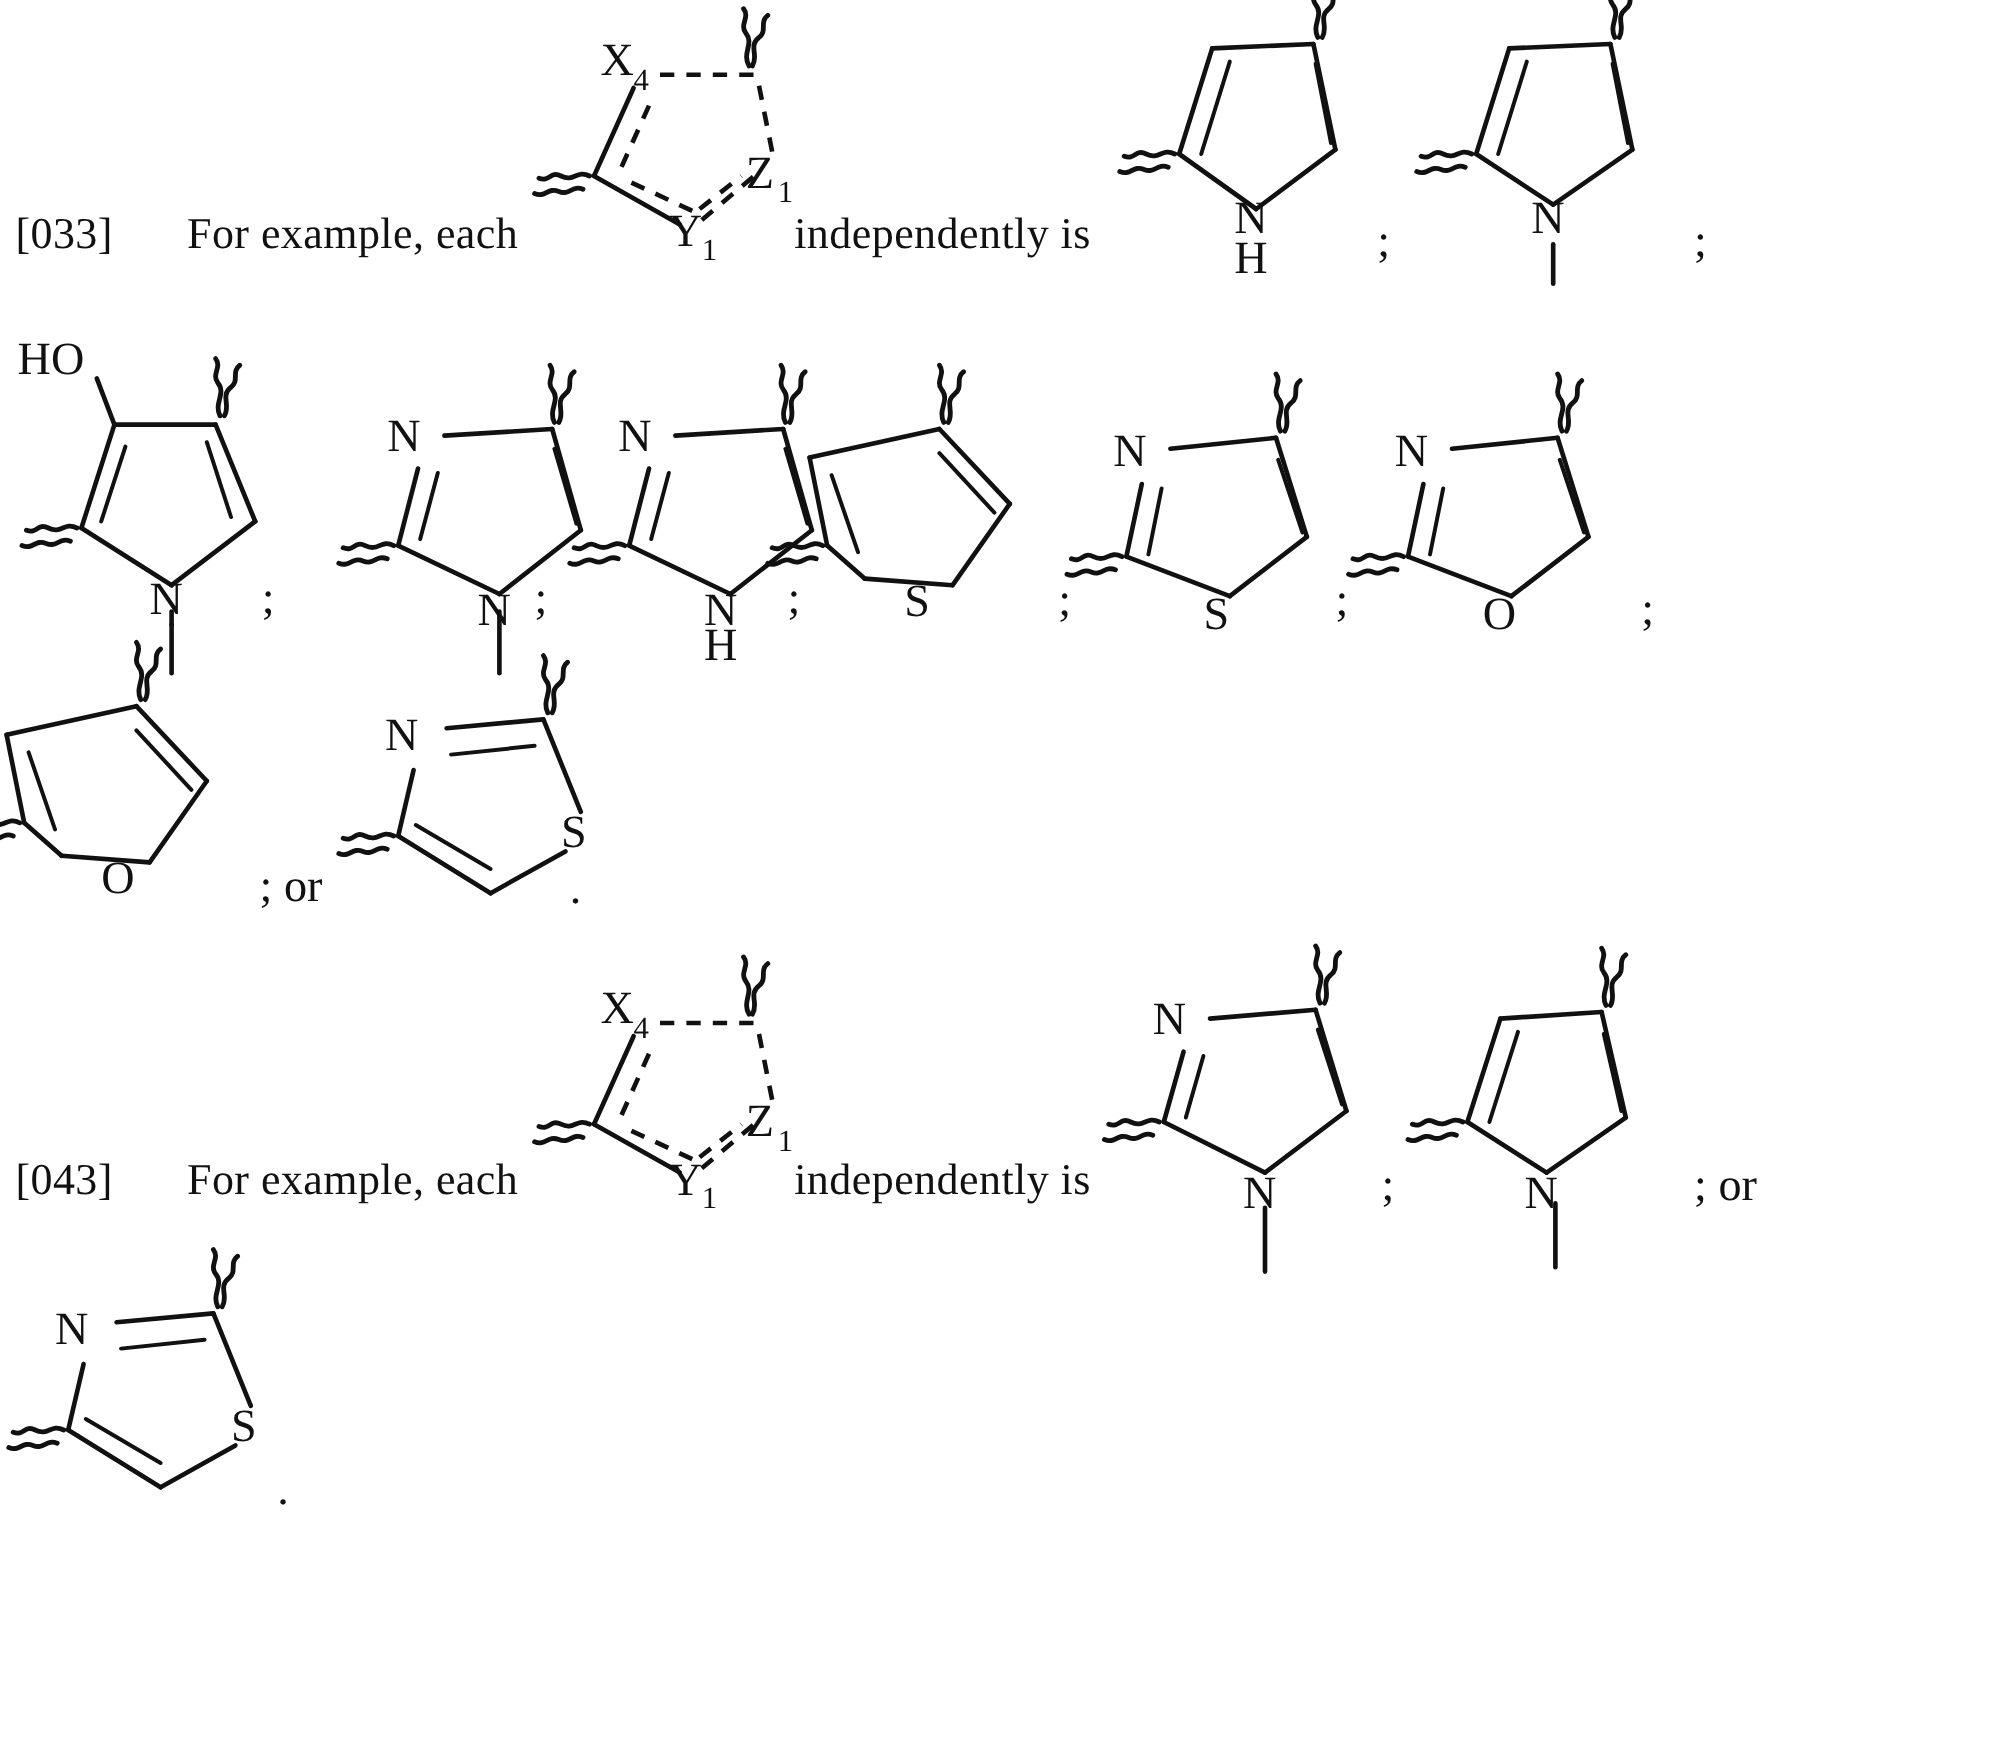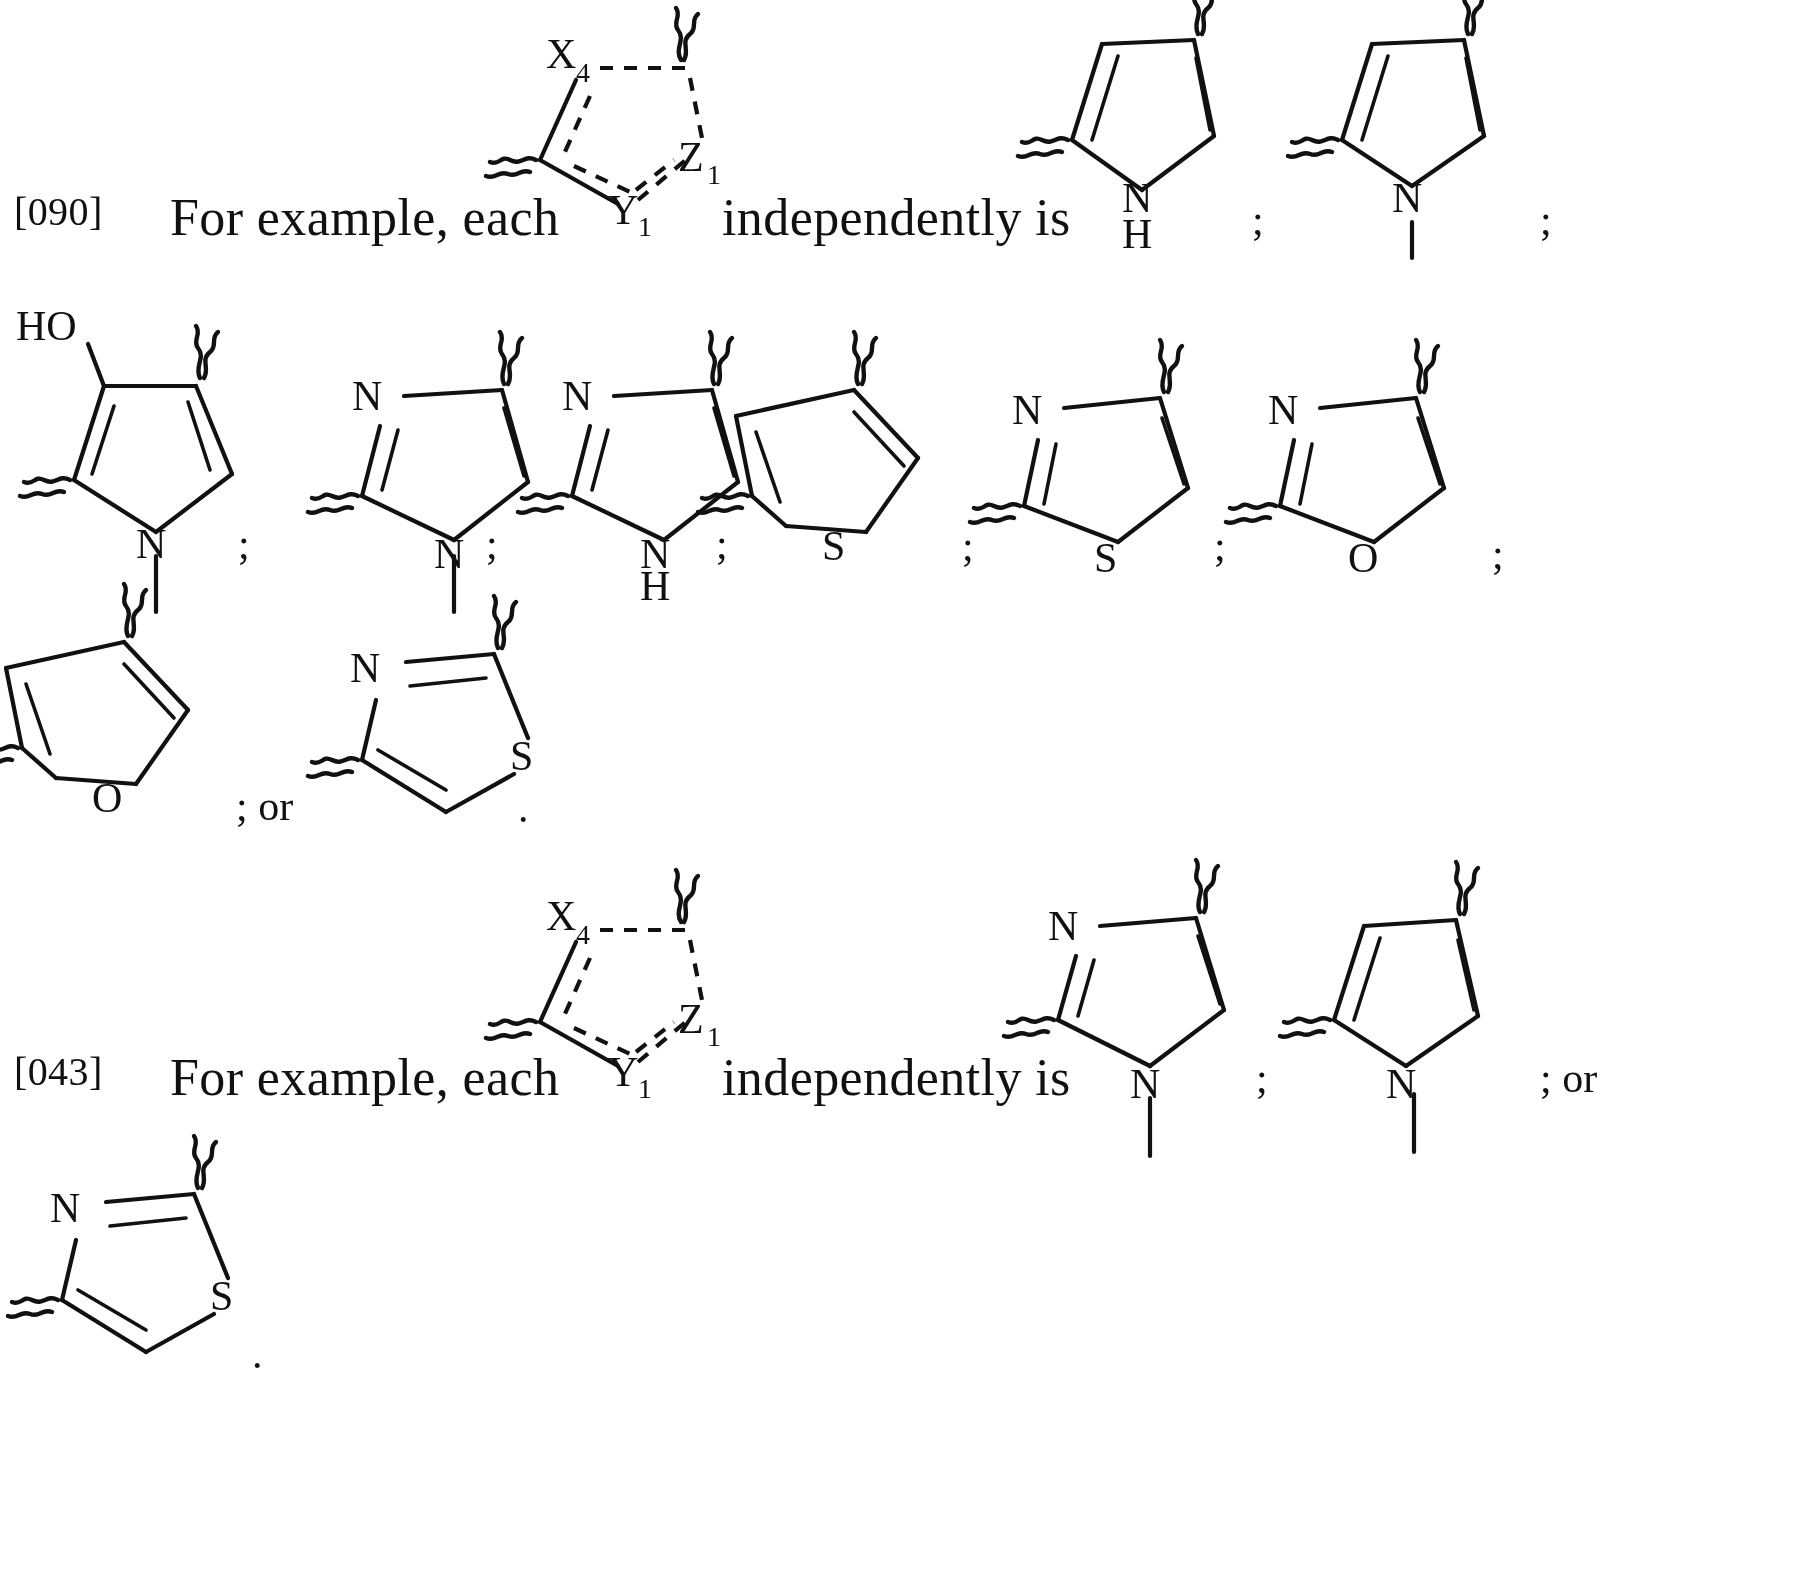--- a/index.html
+++ b/index.html
@@ -16,21 +16,21 @@
     overflow: hidden;
   }
   .page {
     position: absolute;
     inset: 0;
   }
   
   .txt {
     position: absolute;
     font-family: "Liberation Serif", serif;
-    font-size: 52px;
+    font-size: 40px;
     line-height: 1;
     color: #111;
     white-space: pre;
     letter-spacing: 0.4px;
   }
   .para-num { font-size: 40px; }
   .semi {
     position: absolute;
     font-family: "Liberation Serif", serif;
     font-size: 42px;
@@ -85,21 +85,21 @@
     fill: none;
     stroke-linecap: round;
     stroke-linejoin: round;
   }
 </style>
 </head>
 <body>
 
 <div class="page">
 
-  <span class="txt para-num" style="left:14px; top:192px;">[090]</span>
+  <span class="txt para-num" style="left:14px; top:192px;">[033]</span>
 
   <span class="txt" style="left:170px; top:192px;">For example, each</span>
 
   <span class="txt" style="left:722px; top:192px;">independently is</span>
 
   <div class="struct" style="left:478px; top:8px;">
     <svg width="260" height="230" viewBox="0 0 260 230">
 
       <path class="bond" d="M 98,72 L 62,152"></path>
       <path class="bond" d="M 62,152 L 140,196"></path>

